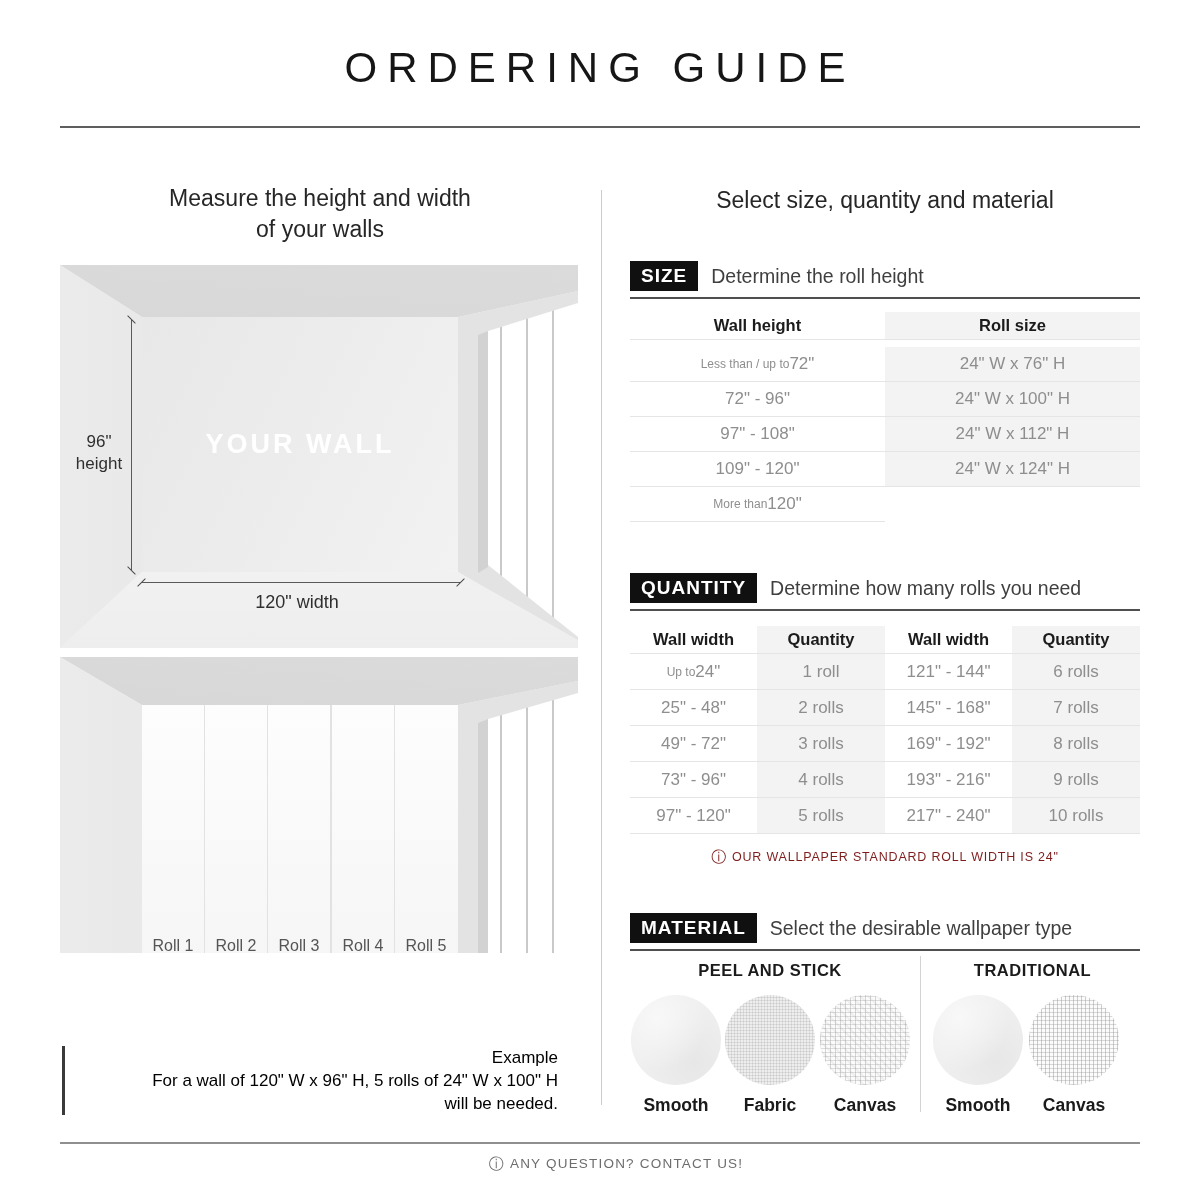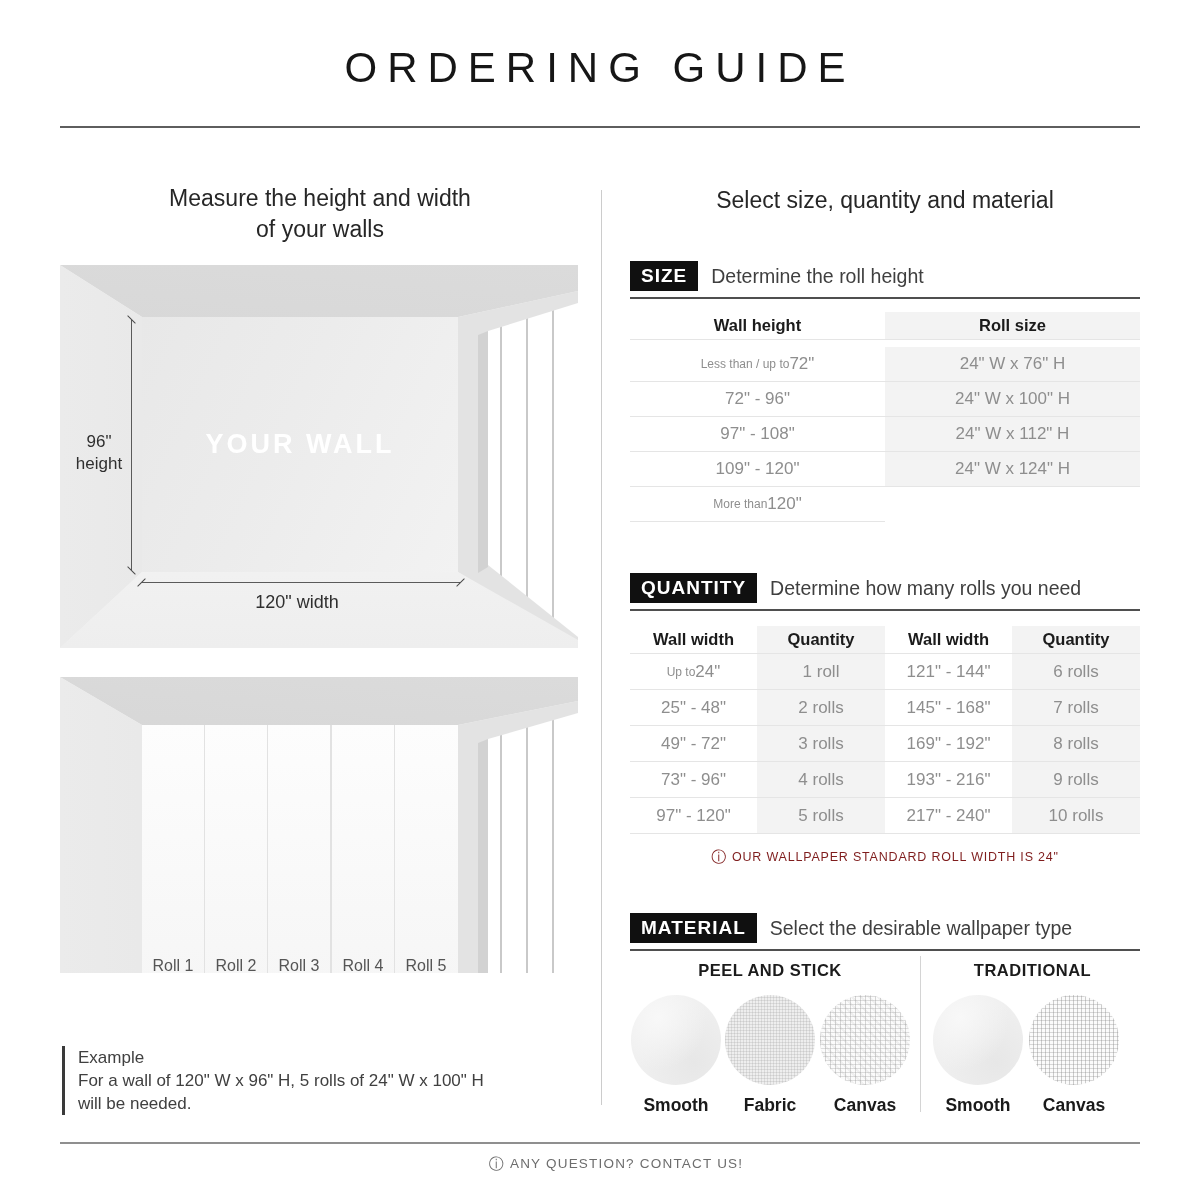--- a/index.html
+++ b/index.html
@@ -14,21 +14,21 @@
     letter-spacing:10px;font-weight:500;color:#161616;}
   .hr-top{left:60px;top:126px;width:1080px;height:2px;background:#5e5e5e;}
   .mid-divider{left:601px;top:190px;width:1px;height:915px;background:#cccccc;}
   .col-heading{font-size:23px;line-height:31px;color:#262626;font-weight:500;text-align:center;}
   .lh{left:60px;top:183px;width:520px;}
   .rh{left:630px;top:185px;width:510px;}
 
   
   .room{position:absolute;left:60px;width:518px;overflow:hidden;background:#f2f2f2;}
   #room1{top:265px;height:383px;}
-  #room2{top:657px;height:296px;margin-top:20px;}
+  #room2{top:657px;height:296px;}
   .layer{position:absolute;left:0;top:0;width:100%;height:100%;}
   .r1-ceiling{clip-path:polygon(0 0,518px 0,518px 26px,398px 52px,82px 52px);
     background:linear-gradient(185deg,#dbdbdb 0%,#cecece 100%);}
   .r1-lwall{clip-path:polygon(0 0,82px 52px,82px 307px,0 383px);
     background:linear-gradient(90deg,#ebebeb,#dedede);}
   .r1-rwall{clip-path:polygon(398px 52px,518px 26px,518px 383px,398px 307px);background:#e3e3e3;}
   .r1-window{clip-path:polygon(428px 66px,518px 38px,518px 372px,428px 300px);
     background:repeating-linear-gradient(90deg,#ffffff 0 24px,#c9c9c9 24px 26px);}
   .r1-frame{clip-path:polygon(418px 70px,428px 66px,428px 302px,418px 308px);background:#d2d2d2;}
   .r1-floor{clip-path:polygon(0 383px,82px 307px,398px 307px,518px 375px,518px 383px);
@@ -62,21 +62,21 @@
   .dim1-h{left:82px;top:317px;width:318px;}
   .dim2-h{left:82px;top:313px;width:63px;}
   .h-label{position:absolute;left:6px;top:166px;width:66px;text-align:center;
     font-size:17px;line-height:22px;color:#2f2f2f;}
   .w-label{position:absolute;text-align:center;font-size:18px;color:#2f2f2f;}
   .w1{left:130px;top:327px;width:214px;}
   .w2{left:40px;top:326px;width:146px;}
 
   
   .example{left:62px;top:1046px;width:480px;border-left:3px solid #3a3a3a;padding-left:13px;
-    font-size:17px;line-height:23px;color:#404040;}
+    font-size:17px;line-height:23px;color:#000000;text-align:right;}
 
   
   .section{position:absolute;left:630px;width:510px;border-bottom:2px solid #4f4f4f;
     padding-bottom:6px;display:flex;align-items:center;gap:13px;box-sizing:border-box;}
   .badge{background:#101010;color:#ffffff;font-weight:700;font-size:19px;
     padding:4px 11px;letter-spacing:1px;}
   .section-title{font-size:19.5px;color:#3f3f3f;}
   #sec-size{top:261px;} #sec-quantity{top:573px;} #sec-material{top:913px;}
 
   .tbl{position:absolute;left:630px;width:510px;display:grid;}

